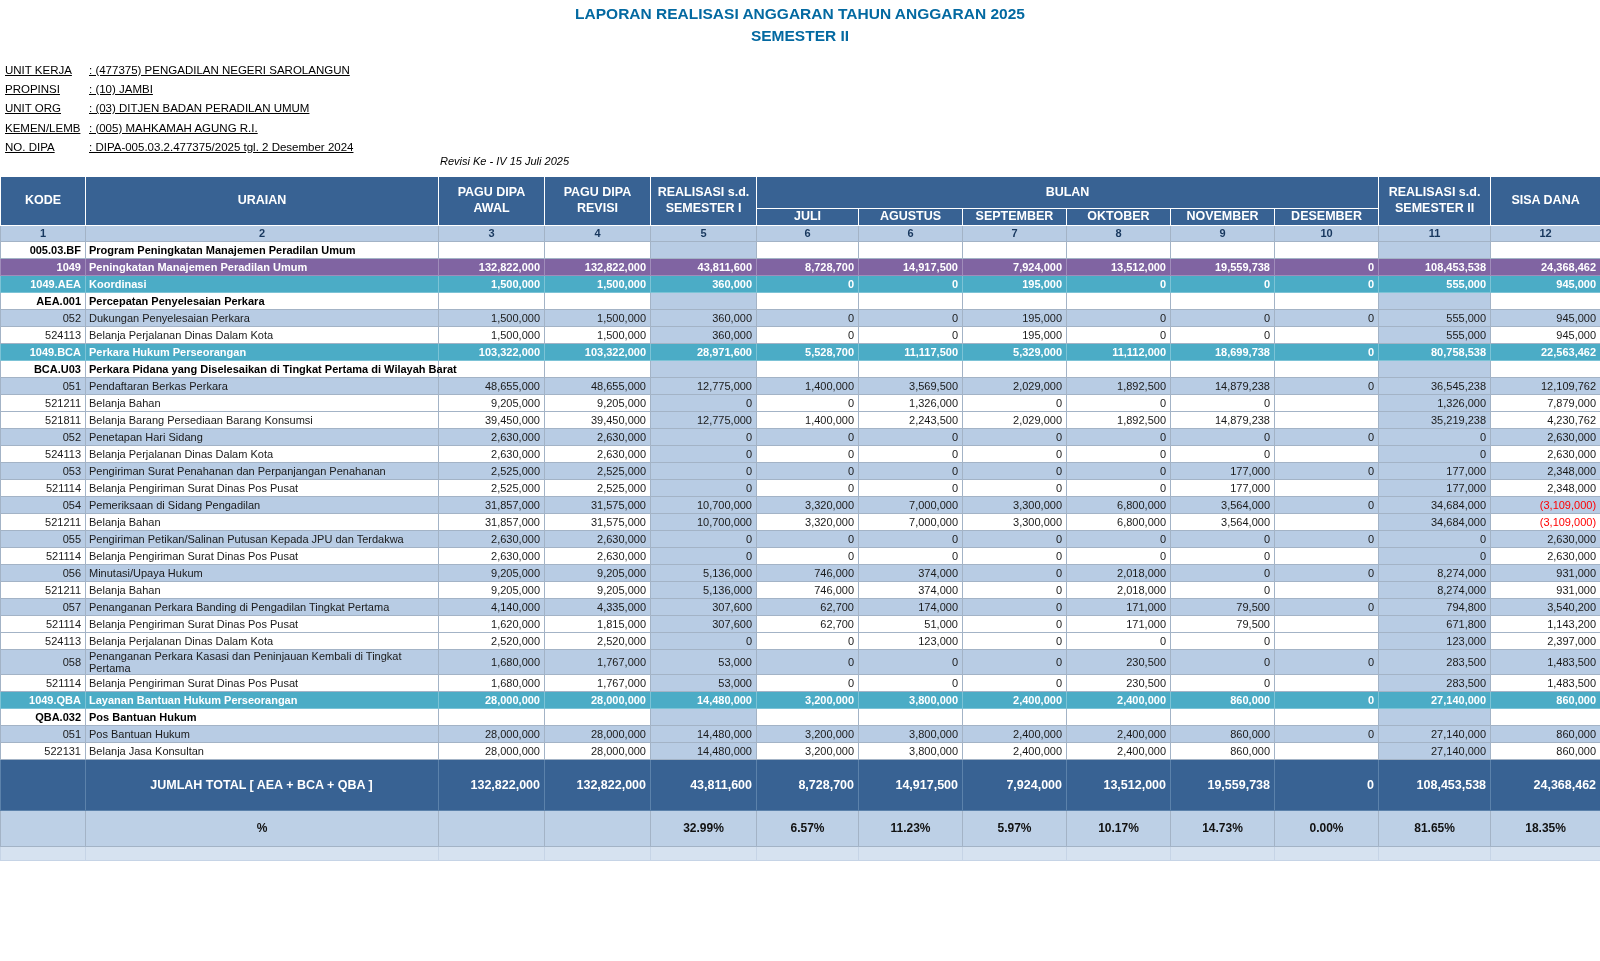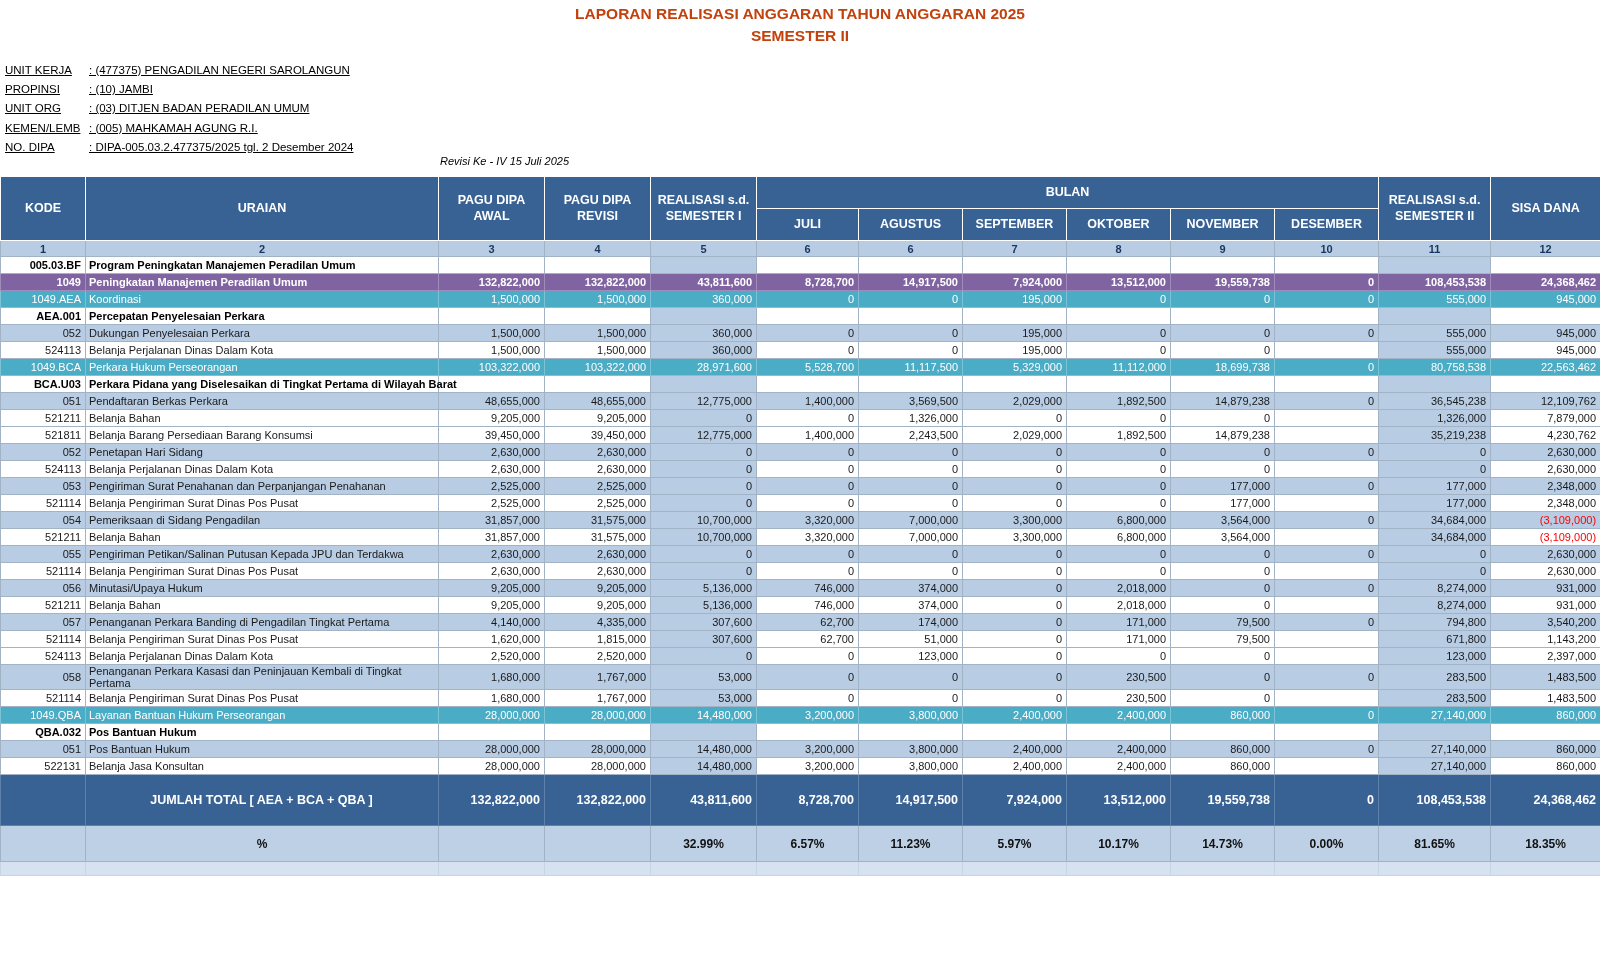--- a/index.html
+++ b/index.html
@@ -9,42 +9,42 @@
     --output_teal:#4bacc6;
     --total_blue:#386293;
     --pct_blue:#bdd0e6;
     --strip_blue:#d6e2f0;
     --negative_red:#ff0000;
     --number_row_text:#17375e;
     --grid:#a3b3c6;
   }
   html,body{margin:0;padding:0;background:#fff;}
   body{width:1600px;height:961px;position:relative;font-family:"Liberation Sans",sans-serif;color:#1a1a1a;overflow:hidden;}
-  .title{position:absolute;top:3px;left:0;width:100%;text-align:center;font-weight:bold;font-size:15.5px;line-height:1.45;color:#c2410c;}
+  .title{position:absolute;top:3px;left:0;width:100%;text-align:center;font-weight:bold;font-size:15.5px;line-height:1.45;color:#0369a1;}
   .meta{position:absolute;left:5px;top:61px;font-size:11.5px;color:#000;}
   .meta .mrow{display:flex;line-height:19.2px;text-decoration:underline;}
   .meta .mlabel{width:84px;flex:0 0 84px;}
   .revisi{position:absolute;left:440px;top:155px;font-size:11px;color:#000;font-style:italic;}
   table{position:absolute;top:176px;left:0;width:1600px;border-collapse:collapse;table-layout:fixed;font-size:11px;}
   td,th{border:1px solid var(--grid);padding:0 4px;overflow:hidden;box-sizing:border-box;}
   thead th{background:var(--header_blue);color:#fff;font-size:12.5px;font-weight:bold;text-align:center;border-color:#fff;line-height:1.25;}
   tr.h1 th{height:32px;}
-  tr.h2 th{height:32px;}
+  tr.h2 th{height:16px;}
   tr.colnum td{background:var(--light_blue);color:var(--number_row_text);font-weight:bold;text-align:center;height:16px;font-size:11px;}
   tbody td{height:17px;}
   td.kode{text-align:right;}
   td.kode.r{text-align:right;}
   td.num{text-align:right;}
   td.uraian{text-align:left;padding-left:3px;}
   td.lb{background:var(--light_blue);}
   tr.r-section td{font-weight:bold;color:#000;}
   td.over{white-space:nowrap;overflow:visible;position:relative;z-index:5;}
   tr.r-component td{background:var(--light_blue);}
   tr.r-activity td{background:var(--activity_purple);color:#fff;font-weight:bold;border-color:#a08cba;}
-  tr.r-output td{background:var(--output_teal);color:#fff;font-weight:normal;border-color:#7cc3d6;margin-left:32px;}
+  tr.r-output td{background:var(--output_teal);color:#fff;font-weight:bold;border-color:#7cc3d6;margin-left:32px;}
   tr.r-total td{background:var(--total_blue);color:#fff;font-weight:bold;font-size:12.5px;height:51px;border-color:#5c82ab;}
   tr.r-total td.uraian{text-align:center;}
   tr.r-pct td{background:var(--pct_blue);color:#111;font-weight:bold;font-size:12px;height:36px;text-align:center;}
   tr.r-strip td{background:var(--strip_blue);height:14px;border-color:#c6d4e6;}
   .neg{color:var(--negative_red);}
 </style>
 </head>
 <body>
 
 <div class="title">

